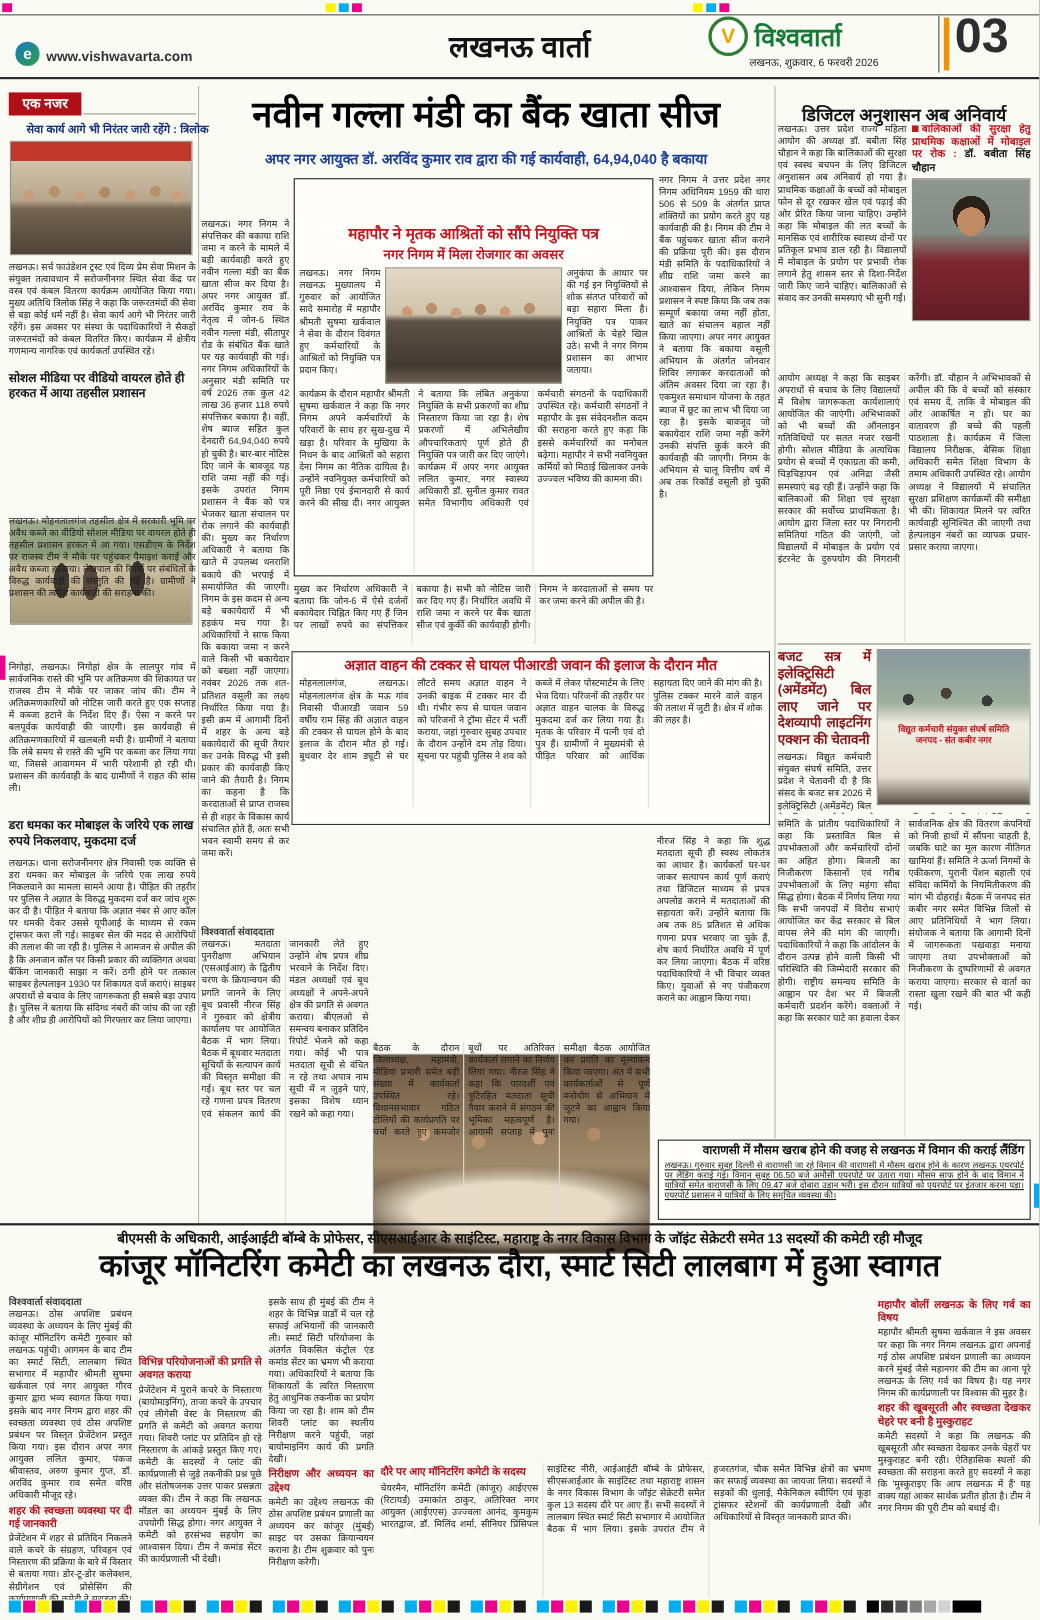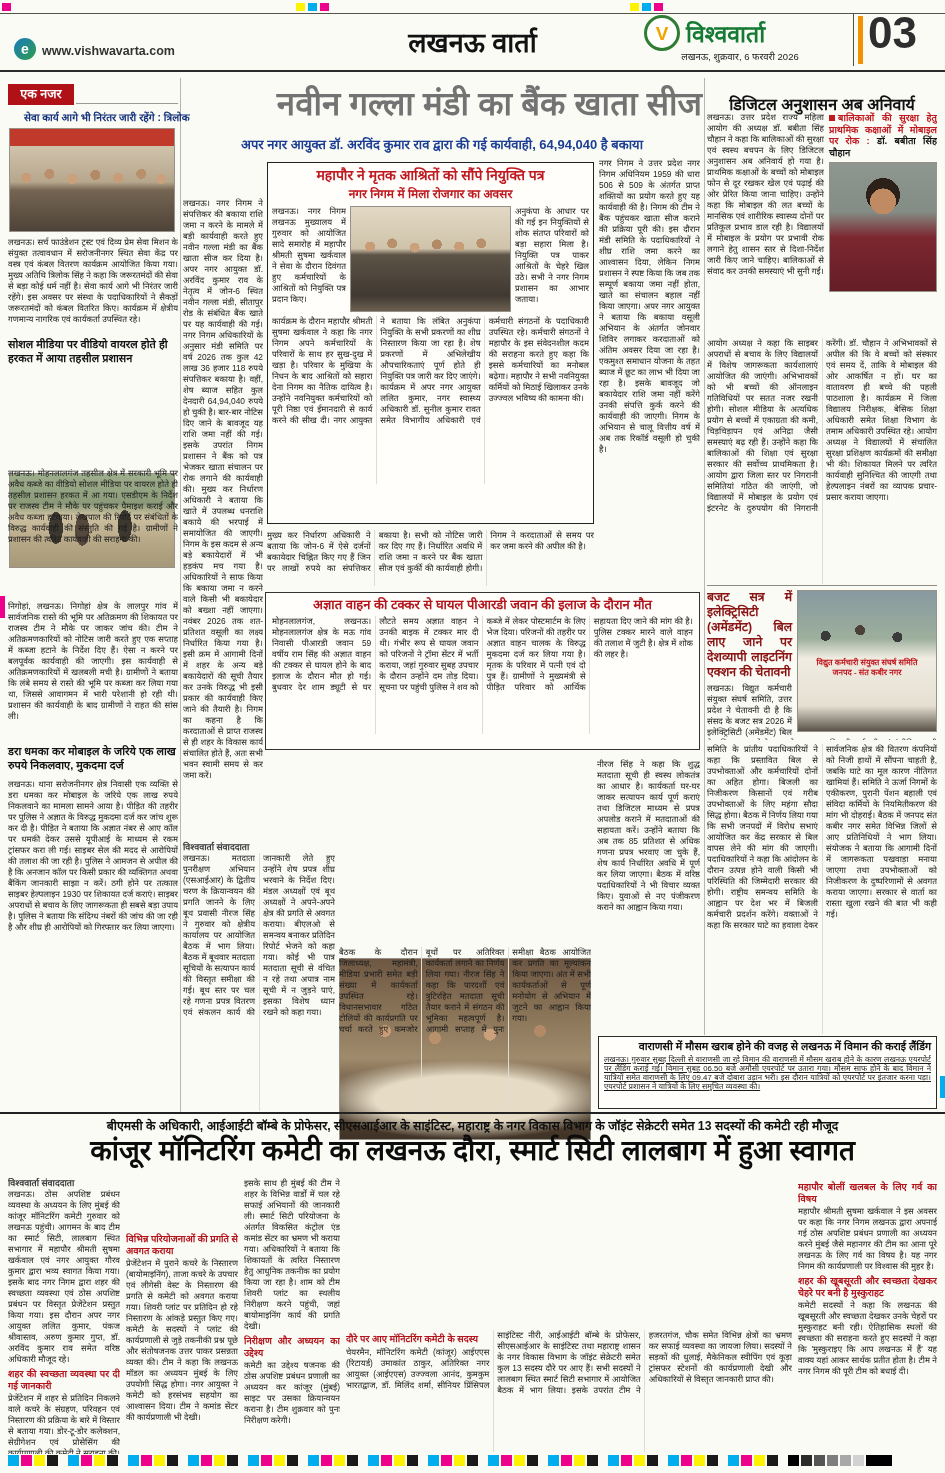--- a/index.html
+++ b/index.html
@@ -46,31 +46,31 @@
   #ek1-photo { left:9px; top:128px; width:166px; height:104px; }
   #ek1-body { left:8px; top:237px; width:170px; height:96px; }
   #ek2-hl { left:8px; top:337px; width:170px; font-size:11px; line-height:14px; font-weight:bold; color:#141414; }
   #ek2-photo { left:9px; top:369px; width:166px; height:95px; }
   #ek2-body { left:8px; top:468px; width:170px; height:130px; }
   #ek2-body2 { left:8px; top:601px; width:170px; height:140px; }
   #ek3-hl { left:8px; top:744px; width:170px; font-size:11px; line-height:14px; font-weight:bold; color:#141414; }
   #ek3-body { left:8px; top:779px; width:170px; height:330px; }
 
   
-  #lead-hl { left:182px; top:84px; width:520px; text-align:right;
-    font-size:33px; line-height:40px; font-weight:bold; color:#737373; }
+  #lead-hl { left:182px; top:84px; width:520px; text-align:center;
+    font-size:33px; line-height:40px; font-weight:bold; color:#000000; }
   #lead-sub { left:182px; top:135px; width:520px; text-align:center;
     font-size:13px; font-weight:bold; color:#1c3f94; }
   #lead-c1 { left:183px; top:158px; width:80px; height:592px;margin-top:40px; }
   #lead-c2 { left:599px; top:158px; width:101px; height:428px; }
   #lead-bottom { left:267px; top:530px; width:327px; height:56px; }
 
   #mayor { left:267px; top:162px; width:327px; height:362px; border:1.3px solid #222;
     background:#fffefb; padding:4px; }
-  .m-hl { font-size:14px; line-height:17px; font-weight:bold; color:#c01920; text-align:center; }
+  .m-hl { font-size:14px; line-height:17px; font-weight:bold; color:#c01920; text-align:center;margin-top:37px; }
   .m-hl2 { font-size:12px; font-weight:bold; color:#c01920; text-align:center; margin-top:1px; }
   .m-row { display:flex; gap:4px; margin-top:4px; }
   .m-side { flex:0 0 74px; }
   .m-photo { flex:1; height:106px; }
   .m-bottom { margin-top:4px; height:168px; }
 
   #prd { left:265px; top:592px; width:435px; height:158px; border:1px solid #333;
     background:#fffefb; padding:4px 6px; }
   .prd-hl { font-size:13px; line-height:15px; font-weight:bold; color:#b3151c; text-align:center; }
   .prd-body { margin-top:4px; height:118px; }
@@ -290,30 +290,30 @@
   </div>
 
   <div id="k-colB" class="abs bt">
     <div class="k-sub">विभिन्न परियोजनाओं की प्रगति से अवगत कराया</div>
     <p>प्रेजेंटेशन में पुराने कचरे के निस्तारण (बायोमाइनिंग), ताजा कचरे के उपचार एवं लीगेसी वेस्ट के निस्तारण की प्रगति से कमेटी को अवगत कराया गया। शिवरी प्लांट पर प्रतिदिन हो रहे निस्तारण के आंकड़े प्रस्तुत किए गए। कमेटी के सदस्यों ने प्लांट की कार्यप्रणाली से जुड़े तकनीकी प्रश्न पूछे और संतोषजनक उत्तर पाकर प्रसन्नता व्यक्त की। टीम ने कहा कि लखनऊ मॉडल का अध्ययन मुंबई के लिए उपयोगी सिद्ध होगा। नगर आयुक्त ने कमेटी को हरसंभव सहयोग का आश्वासन दिया। टीम ने कमांड सेंटर की कार्यप्रणाली भी देखी।</p>
   </div>
 
   <div id="k-colC" class="abs bt">
     <p>इसके साथ ही मुंबई की टीम ने शहर के विभिन्न वार्डों में चल रहे सफाई अभियानों की जानकारी ली। स्मार्ट सिटी परियोजना के अंतर्गत विकसित कंट्रोल एंड कमांड सेंटर का भ्रमण भी कराया गया। अधिकारियों ने बताया कि शिकायतों के त्वरित निस्तारण हेतु आधुनिक तकनीक का प्रयोग किया जा रहा है। शाम को टीम शिवरी प्लांट का स्थलीय निरीक्षण करने पहुंची, जहां बायोमाइनिंग कार्य की प्रगति देखी।</p>
     <div class="k-sub">निरीक्षण और अध्ययन का उद्देश्य</div>
-    <p>कमेटी का उद्देश्य षजनक की ठोस अपशिष्ट प्रबंधन प्रणाली का अध्ययन कर कांजूर (मुंबई) साइट पर उसका क्रियान्वयन कराना है। टीम शुक्रवार को पुनः निरीक्षण करेगी।</p>
+    <p>कमेटी का उद्देश्य लखनऊ की ठोस अपशिष्ट प्रबंधन प्रणाली का अध्ययन कर कांजूर (मुंबई) साइट पर उसका क्रियान्वयन कराना है। टीम शुक्रवार को पुनः निरीक्षण करेगी।</p>
   </div>
 
   <div id="k-mid" class="abs bt cols3">
     <div class="k-sub">दौरे पर आए मॉनिटरिंग कमेटी के सदस्य</div>
     <p>चेयरमैन, मॉनिटरिंग कमेटी (कांजूर) आईएएस (रिटायर्ड) उमाकांत ठाकुर, अतिरिक्त नगर आयुक्त (आईएएस) उज्ज्वला आनंद, कुमकुम भारतद्वाज, डॉ. मिलिंद शर्मा, सीनियर प्रिंसिपल साइंटिस्ट नीरी, आईआईटी बॉम्बे के प्रोफेसर, सीएसआईआर के साइंटिस्ट तथा महाराष्ट्र शासन के नगर विकास विभाग के जॉइंट सेक्रेटरी समेत कुल 13 सदस्य दौरे पर आए हैं। सभी सदस्यों ने लालबाग स्थित स्मार्ट सिटी सभागार में आयोजित बैठक में भाग लिया। इसके उपरांत टीम ने हजरतगंज, चौक समेत विभिन्न क्षेत्रों का भ्रमण कर सफाई व्यवस्था का जायजा लिया। सदस्यों ने सड़कों की धुलाई, मैकेनिकल स्वीपिंग एवं कूड़ा ट्रांसफर स्टेशनों की कार्यप्रणाली देखी और अधिकारियों से विस्तृत जानकारी प्राप्त की।</p>
   </div>
 
   <div id="k-colF" class="abs bt">
-    <div class="k-sub">महापौर बोलीं खलबल के लिए गर्व का विषय</div>
+    <div class="k-sub">महापौर बोलीं लखनऊ के लिए गर्व का विषय</div>
     <p>महापौर श्रीमती सुषमा खर्कवाल ने इस अवसर पर कहा कि नगर निगम लखनऊ द्वारा अपनाई गई ठोस अपशिष्ट प्रबंधन प्रणाली का अध्ययन करने मुंबई जैसे महानगर की टीम का आना पूरे लखनऊ के लिए गर्व का विषय है। यह नगर निगम की कार्यप्रणाली पर विश्वास की मुहर है।</p>
     <div class="k-sub">शहर की खूबसूरती और स्वच्छता देखकर चेहरे पर बनी है मुस्कुराहट</div>
     <p>कमेटी सदस्यों ने कहा कि लखनऊ की खूबसूरती और स्वच्छता देखकर उनके चेहरों पर मुस्कुराहट बनी रही। ऐतिहासिक स्थलों की स्वच्छता की सराहना करते हुए सदस्यों ने कहा कि 'मुस्कुराइए कि आप लखनऊ में हैं' यह वाक्य यहां आकर सार्थक प्रतीत होता है। टीम ने नगर निगम की पूरी टीम को बधाई दी।</p>
   </div>
 
   <div id="pbars" class="abs">
       <span class="pbar" style="background: rgb(0, 174, 239);"></span>
       <span class="pbar" style="background: rgb(236, 0, 140);"></span>
       <span class="pbar" style="background: rgb(255, 242, 0);"></span>
       <span class="pbar" style="background: rgb(26, 26, 26);"></span>

